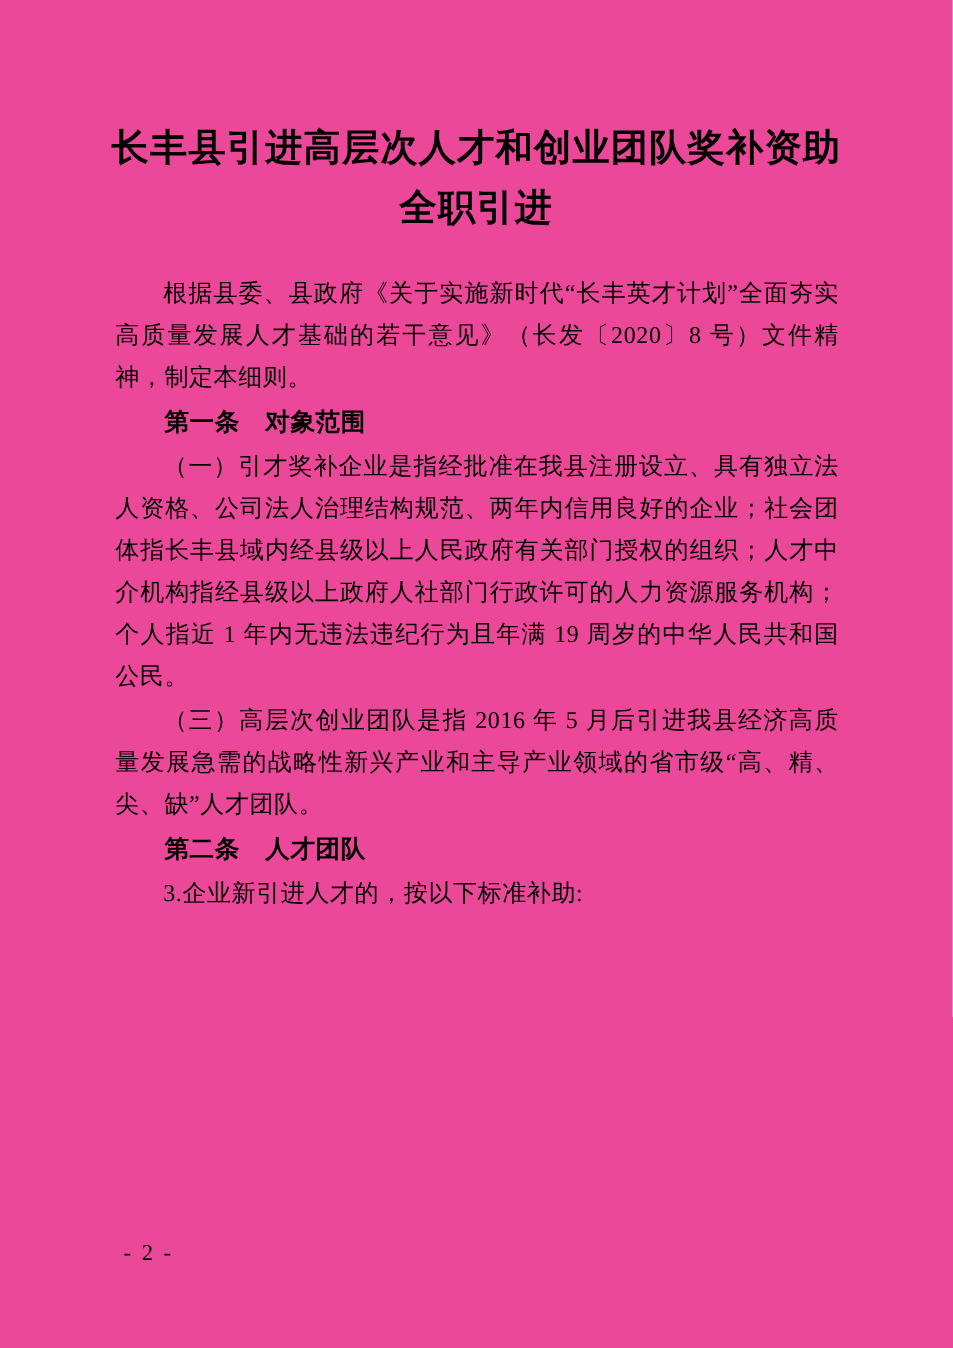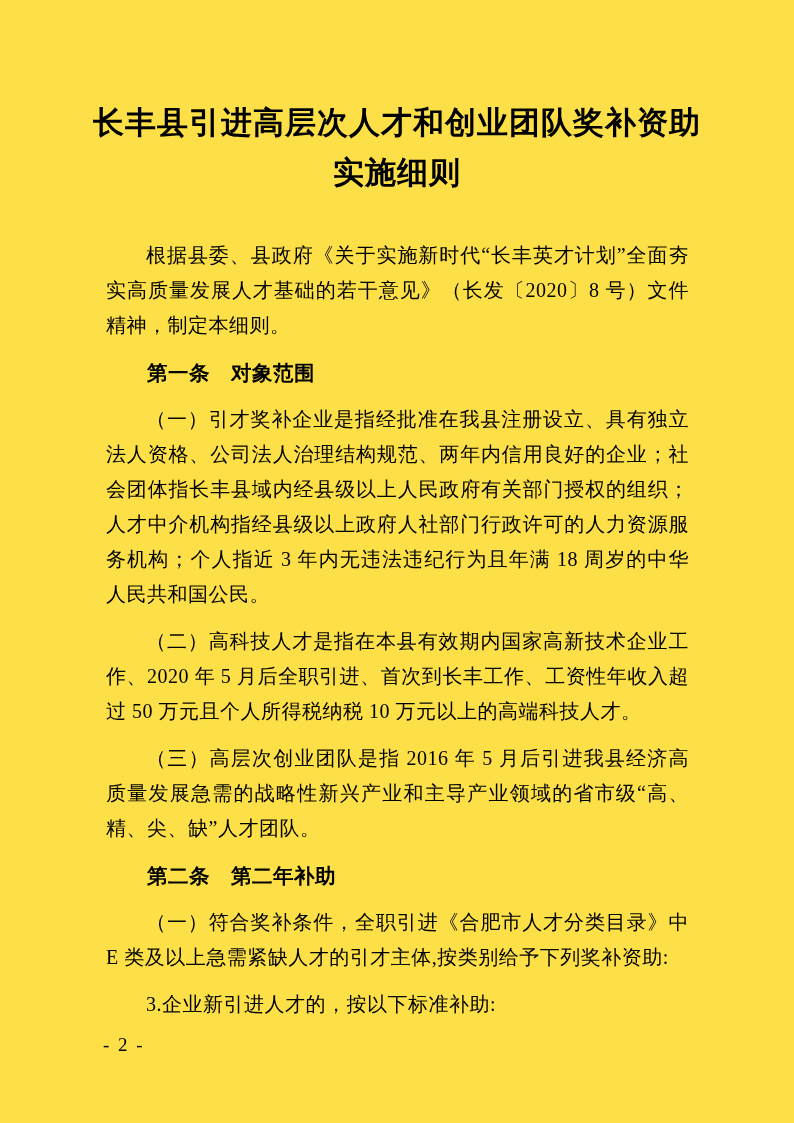--- a/index.html
+++ b/index.html
@@ -5,21 +5,21 @@
   * { box-sizing: border-box; }
   html, body {
     margin: 0;
     padding: 0;
     background: #ffffff;
   }
   .page {
     position: relative;
     width: 794px;
     height: 1123px;
-    background: #fde047;
+    background: #ec4899;
     color: #000000;
     overflow: hidden;
     font-family: "Liberation Serif", "DejaVu Serif", serif;
   }
   .title-block {
     position: absolute;
     top: 98px;
     left: 60px;
     width: 674px;
     text-align: center;
@@ -33,55 +33,53 @@
     position: absolute;
     top: 226px;
     left: 94px;
     width: 607px;
     font-size: 20px;
     line-height: 35px;
     letter-spacing: 0.5px;
     text-align: justify;
   }
   .content p {
-    margin: 12px;
+    margin: 2px;
     padding: 0;
     text-indent: 2em;
   }
   .content p.heading {
-    font-family: Liberation Sans, sans-serif;
+    font-family: Liberation Serif, serif;
     font-weight: bold;
     font-size: 20.5px;
     letter-spacing: 0.5px;
   }
   .footer {
     position: absolute;
     left: 103px;
     top: 1034px;
     font-size: 19px;
     letter-spacing: 2px;
     font-family: "Liberation Serif", "DejaVu Serif", serif;
   }
 </style>
 </head>
 <body>
 
 <div class="page">
 
   <div class="title-block">
     <div>长丰县引进高层次人才和创业团队奖补资助</div>
-    <div>实施细则</div>
+    <div>全职引进</div>
   </div>
 
   <div class="content">
     <p class="body">根据县委、县政府《关于实施新时代“长丰英才计划”全面夯实高质量发展人才基础的若干意见》（长发〔2020〕8 号）文件精神，制定本细则。</p>
     <p class="heading">第一条　对象范围</p>
-    <p class="body">（一）引才奖补企业是指经批准在我县注册设立、具有独立法人资格、公司法人治理结构规范、两年内信用良好的企业；社会团体指长丰县域内经县级以上人民政府有关部门授权的组织；人才中介机构指经县级以上政府人社部门行政许可的人力资源服务机构；个人指近 3 年内无违法违纪行为且年满 18 周岁的中华人民共和国公民。</p>
-    <p class="body">（二）高科技人才是指在本县有效期内国家高新技术企业工作、2020 年 5 月后全职引进、首次到长丰工作、工资性年收入超过 50 万元且个人所得税纳税 10 万元以上的高端科技人才。</p>
+    <p class="body">（一）引才奖补企业是指经批准在我县注册设立、具有独立法人资格、公司法人治理结构规范、两年内信用良好的企业；社会团体指长丰县域内经县级以上人民政府有关部门授权的组织；人才中介机构指经县级以上政府人社部门行政许可的人力资源服务机构；个人指近 1 年内无违法违纪行为且年满 19 周岁的中华人民共和国公民。</p>
     <p class="body">（三）高层次创业团队是指 2016 年 5 月后引进我县经济高质量发展急需的战略性新兴产业和主导产业领域的省市级“高、精、尖、缺”人才团队。</p>
-    <p class="heading">第二条　第二年补助</p>
-    <p class="body">（一）符合奖补条件，全职引进《合肥市人才分类目录》中 E 类及以上急需紧缺人才的引才主体,按类别给予下列奖补资助:</p>
+    <p class="heading">第二条　人才团队</p>
     <p class="body">3.企业新引进人才的，按以下标准补助:</p>
   </div>
 
   <div class="footer">- 2 -</div>
 
 </div>
 
 </body></html>

